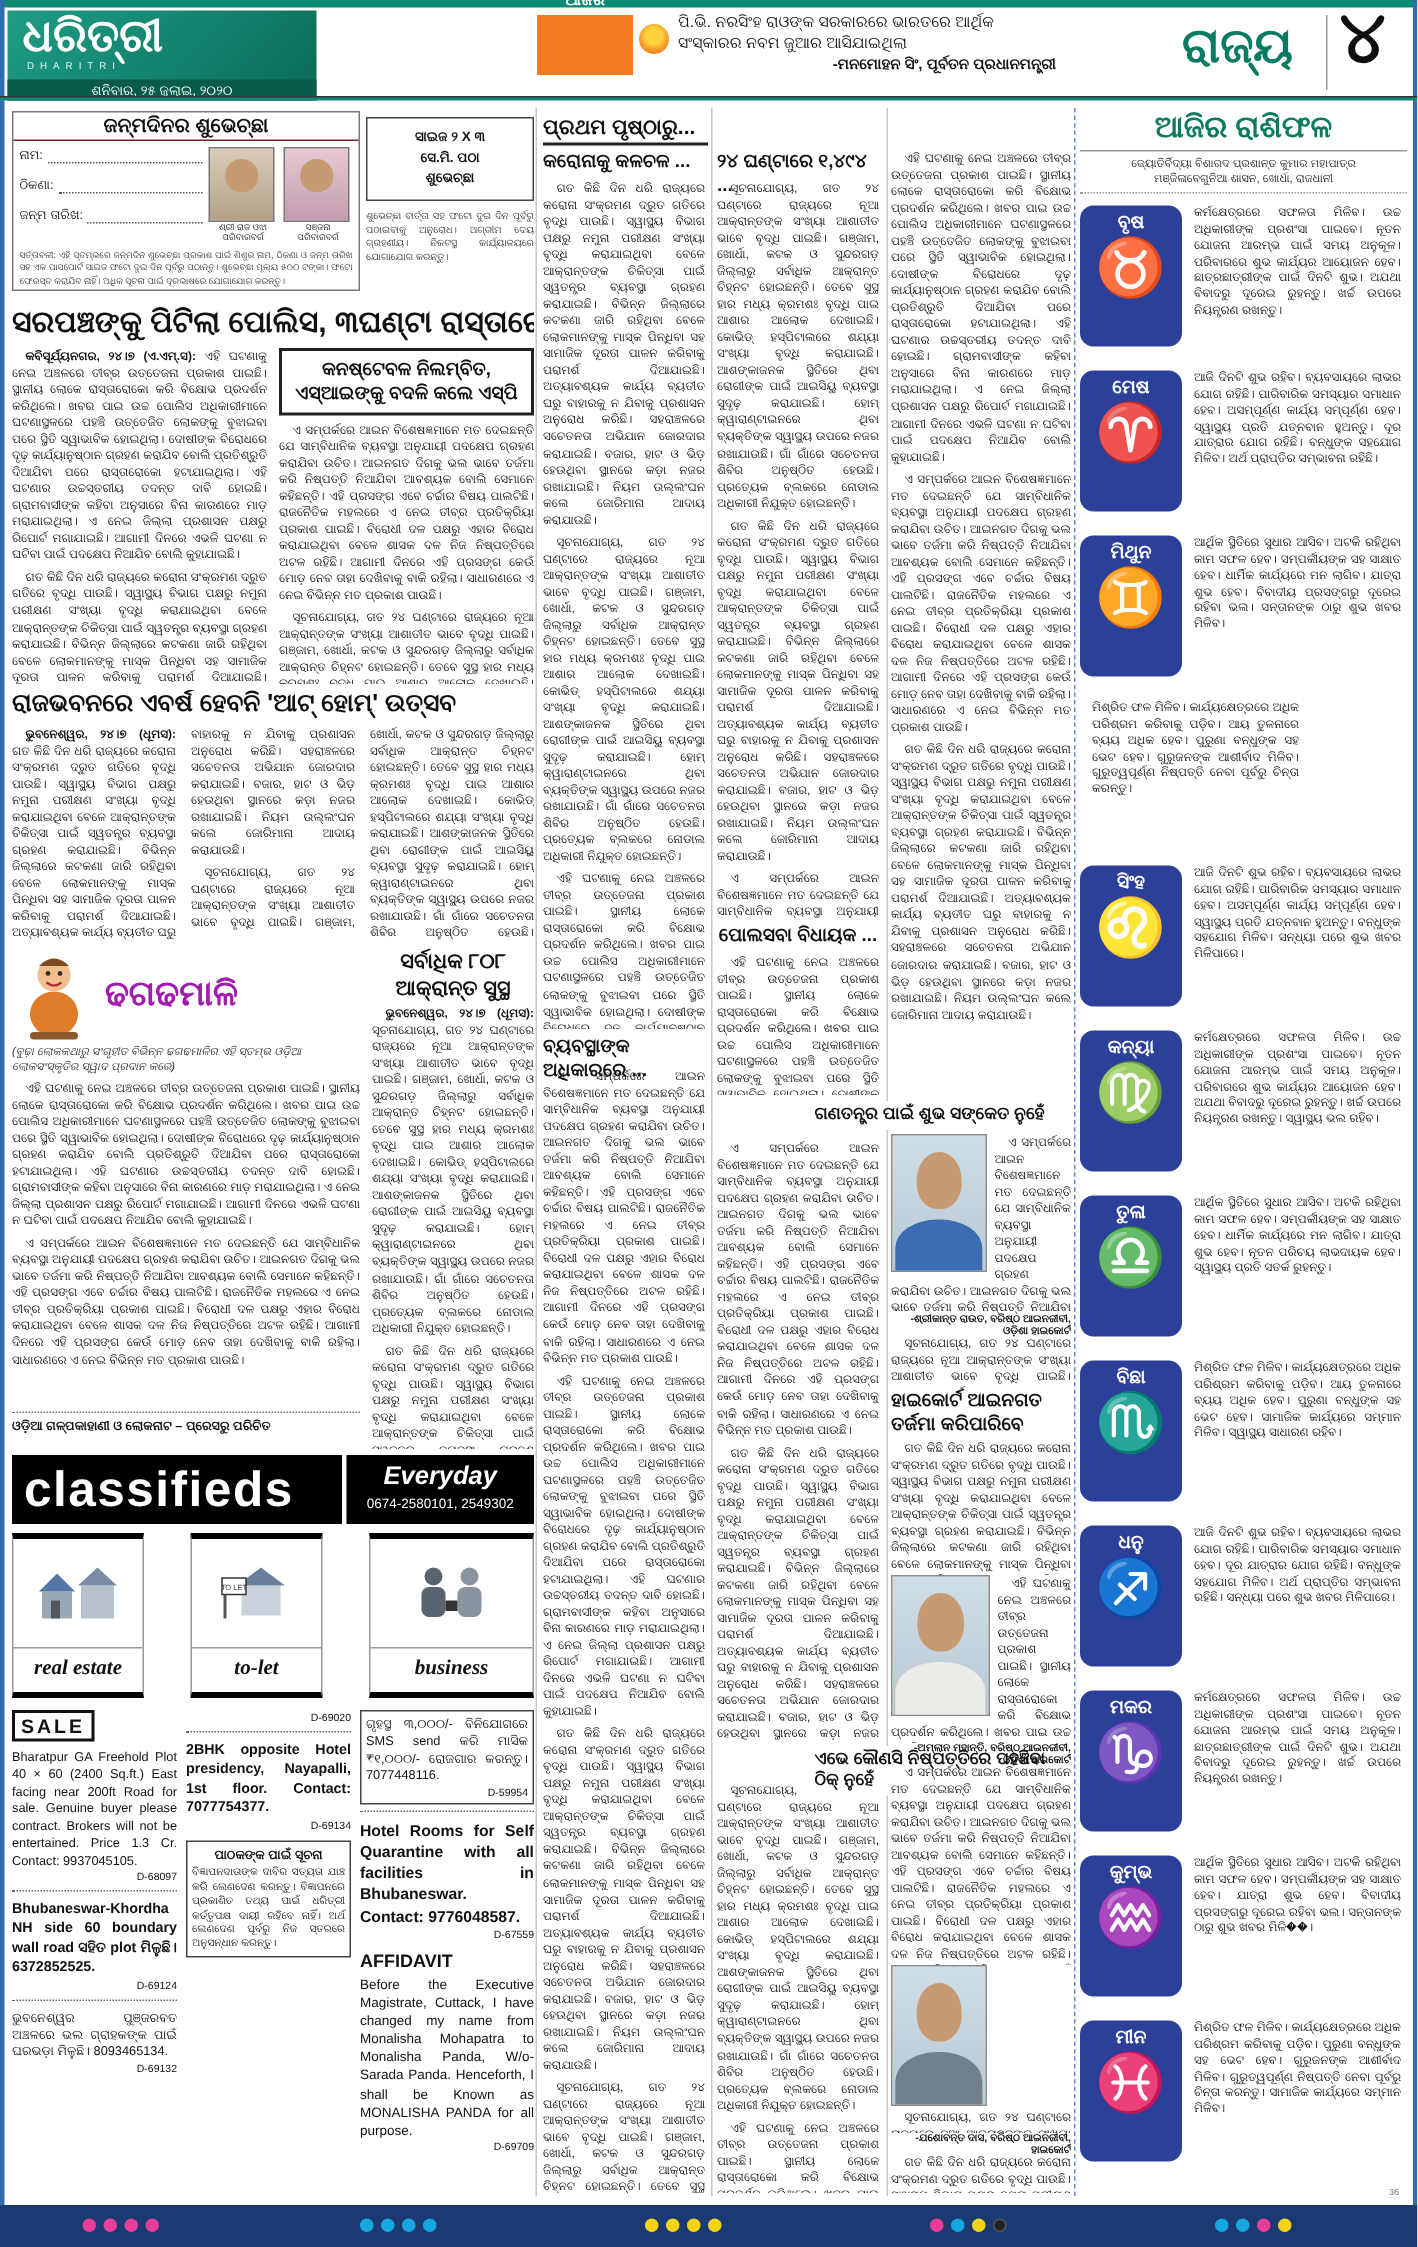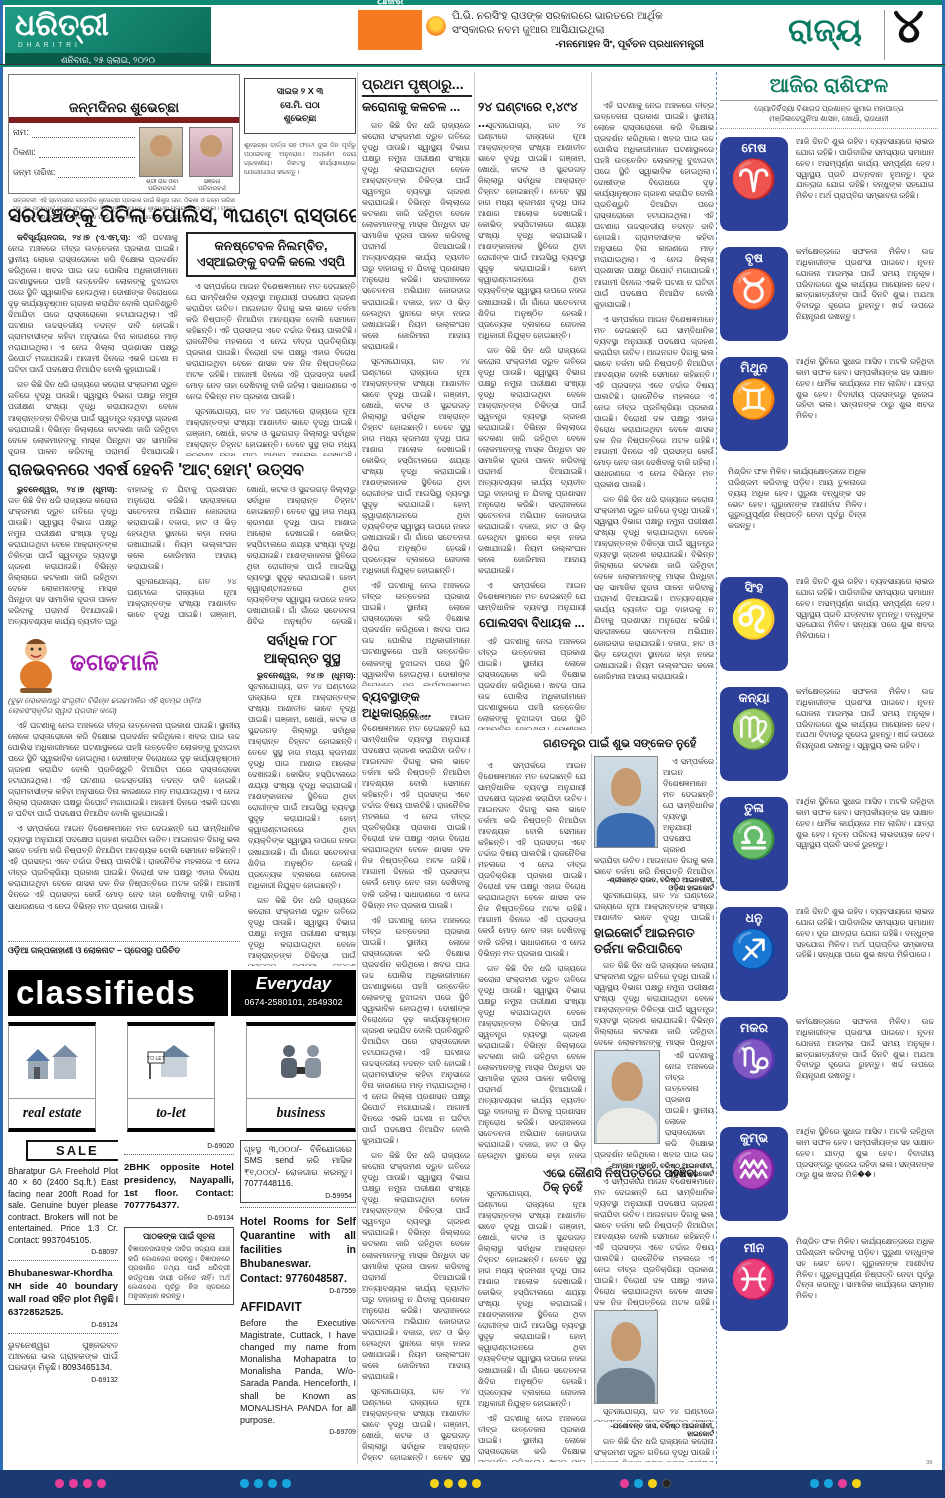--- a/index.html
+++ b/index.html
@@ -26,21 +26,21 @@
   .section-label{left:788px;top:12px;font-size:32px;font-weight:bold;color:#0b7a63;font-family:"Liberation Serif",serif;}
   .mast-divider{left:884px;top:10px;width:1px;height:50px;background:#9a9a9a;}
   .page-num{left:893px;top:-2px;font-size:48px;font-weight:bold;color:#0e0e0e;}
   .mast-rule{left:0;top:64px;width:945px;height:3px;background:#0d8a74;border-top:1px solid #333;}
   
   .edge{top:0;width:3px;height:1498px;background:#2e6db4;}
   .vdiv{width:1px;background:#c9c9c9;top:72px;height:1392px;}
   .vdiv-dot{width:0;border-left:1px dashed #6a85c9;top:72px;height:1392px;}
   
   .bday-box{left:8px;top:74px;width:232px;height:120px;border:1.5px solid #777;}
-  .bday-title{font-size:13.5px;font-weight:bold;text-align:center;border-bottom:6px solid #7f1d1d;padding:1px 0;margin-top:24px;}
+  .bday-title{font-size:13.5px;font-weight:bold;text-align:center;border-bottom:1px solid #7f1d1d;padding:1px 0;}
   .bday-row{display:flex;padding:4px;}
   .bday-fields{flex:1;padding-right:4px;}
   .f-row{display:flex;align-items:flex-end;font-size:8.5px;margin-bottom:9px;}
   .f-line{flex:1;border-bottom:1px dotted #555;margin-left:3px;height:9px;}
   .mini-photo{width:44px;height:50px;border:1px solid #777;position:relative;overflow:hidden;background:linear-gradient(#d9cbb8,#b3a287);}
   .mini-photo.pink{background:linear-gradient(#e7c9d4,#c29cae);}
   .mini-photo .head{position:absolute;left:50%;top:14%;width:52%;height:46%;transform:translateX(-50%);border-radius:50% 50% 46% 46%;background:#c79b72;}
   .mini-cap{font-size:6px;text-align:center;line-height:1.2;margin-top:1px;width:46px;}
   .bday-terms{font-size:6px;color:#333;line-height:1.35;padding:0 4px;text-align:justify;overflow:hidden;height:26px;}
   .rate-box{left:244px;top:78px;width:112px;height:56px;border:1px solid #444;text-align:center;font-size:9px;font-weight:bold;padding-top:6px;line-height:1.5;}
@@ -60,21 +60,21 @@
   .a3head{font-size:14px;font-weight:bold;text-align:center;line-height:1.25;margin-bottom:3px;}
   
   .cls-banner{left:8px;top:970px;width:348px;height:46px;background:#000;display:flex;align-items:center;}
   .cls-title{color:#fff;font-weight:bold;font-size:33px;padding-left:8px;letter-spacing:1px;}
   .cls-right{margin-left:auto;width:128px;height:100%;border-left:3px solid #fff;text-align:center;color:#fff;padding-top:4px;}
   .cls-right .ev{font-size:17px;font-weight:bold;font-style:italic;}
   .cls-right .ph{font-size:9px;margin-top:3px;}
   .cat-box{top:1022px;width:88px;height:110px;border-top:4px solid #000;border-bottom:4px solid #000;border-left:1px solid #999;border-right:1px solid #999;}
   .cat-icon{height:72px;display:flex;align-items:center;justify-content:center;}
   .cat-label{border-top:1px solid #999;font-family:"Liberation Serif",serif;font-style:italic;font-weight:bold;font-size:14px;text-align:center;padding-top:6px;}
-  .sale{display:inline-block;border:2px solid #111;padding:1px 28px;font-weight:bold;font-size:13px;letter-spacing:2px;margin-bottom:5px;margin-left:18px;}
+  .sale{display:inline-block;border:2px solid #111;padding:1px 4px;font-weight:bold;font-size:13px;letter-spacing:2px;margin-bottom:5px;}
   .ad{font-size:8.5px;line-height:1.35;text-align:justify;}
   .ad.bold{font-weight:bold;font-size:9.5px;}
   .ref{text-align:right;font-size:7px;margin:2px 0 5px;}
   .dotline{border-top:1px dotted #666;margin:4px 0 6px;}
   .notice-box{border:1px solid #444;padding:3px;margin-top:6px;}
   .notice-title{font-size:8.5px;font-weight:bold;text-align:center;margin-bottom:2px;}
   .affi-title{font-size:12px;font-weight:bold;margin:6px 0 3px;}
   
   .mid-header{left:362px;top:76px;width:110px;font-size:14px;font-weight:bold;border-bottom:2px solid #222;padding-bottom:2px;}
   .mh{font-size:12.5px;font-weight:bold;line-height:1.25;}
@@ -264,21 +264,21 @@
       </svg>
     </div>
     <div class="cat-label">business</div>
   </div>
 
   <div class="abs ovh" style="left:8px;top:1140px;width:110px;height:324px;">
     <div class="sale">SALE</div>
     <div class="ad">Bharatpur GA Freehold Plot 40 × 60 (2400 Sq.ft.) East facing near 200ft Road for sale. Genuine buyer please contract. Brokers will not be entertained. Price 1.3 Cr. Contact: 9937045105.</div>
     <div class="ref">D-68097</div>
     <div class="dotline"></div>
-    <div class="ad bold">Bhubaneswar-Khordha NH side 40 boundary wall road ସହିତ plot ମିଳୁଛି। 6372852525.</div>
+    <div class="ad bold">Bhubaneswar-Khordha NH side 60 boundary wall road ସହିତ plot ମିଳୁଛି। 6372852525.</div>
     <div class="ref">D-69124</div>
     <div class="dotline"></div>
     <div class="ad">ଭୁବନେଶ୍ୱର ପୁଞ୍ଜରବତ ଅଞ୍ଚଳରେ ଭଲ ଗ୍ରାହକଙ୍କ ପାଇଁ ଘରଭଡ଼ା ମିଳୁଛି। 8093465134.</div>
     <div class="ref">D-69132</div>
   </div>
 
   <div class="abs ovh" style="left:124px;top:1140px;width:110px;height:324px;">
     <div class="ref">D-69020</div>
     <div class="dotline"></div>
     <div class="ad bold">2BHK opposite Hotel presidency, Nayapalli, 1st floor. Contact: 7077754377.</div>
@@ -388,34 +388,34 @@
 
   <div class="abs horo">
     <div class="horo-title">ଆଜିର ରାଶିଫଳ</div>
     <div class="horo-astro">
       <div>ଜ୍ୟୋତିର୍ବିଦ୍ୟା ବିଶାରଦ ପ୍ରଶାନ୍ତ କୁମାର ମହାପାତ୍ର</div>
       <div>ମଞ୍ଜିଳାବେଗୁନିଆ ଶାସନ, ଖୋର୍ଧା, ରାଜଧାନୀ</div>
     </div>
 
     <div class="sign-row">
       <div class="sign-box">
+        <div class="sign-name">ବୃଷ</div>
+        <div class="sign-glyph">♉</div>
+      </div>
+      <div class="sign-text">କର୍ମକ୍ଷେତ୍ରରେ ସଫଳତା ମିଳିବ। ଉଚ୍ଚ ଅଧିକାରୀଙ୍କ ପ୍ରଶଂସା ପାଇବେ। ନୂତନ ଯୋଜନା ଆରମ୍ଭ ପାଇଁ ସମୟ ଅନୁକୂଳ। ପରିବାରରେ ଶୁଭ କାର୍ଯ୍ୟର ଆୟୋଜନ ହେବ। ଛାତ୍ରଛାତ୍ରୀଙ୍କ ପାଇଁ ଦିନଟି ଶୁଭ। ଅଯଥା ବିବାଦରୁ ଦୂରେଇ ରୁହନ୍ତୁ। ଖର୍ଚ୍ଚ ଉପରେ ନିୟନ୍ତ୍ରଣ ରଖନ୍ତୁ।</div>
+    </div>
+    <div class="sign-row">
+      <div class="sign-box">
         <div class="sign-name">ମେଷ</div>
         <div class="sign-glyph">♈</div>
       </div>
       <div class="sign-text">ଆଜି ଦିନଟି ଶୁଭ ରହିବ। ବ୍ୟବସାୟରେ ଲାଭର ଯୋଗ ରହିଛି। ପାରିବାରିକ ସମସ୍ୟାର ସମାଧାନ ହେବ। ଅସମ୍ପୂର୍ଣ୍ଣ କାର୍ଯ୍ୟ ସମ୍ପୂର୍ଣ୍ଣ ହେବ। ସ୍ୱାସ୍ଥ୍ୟ ପ୍ରତି ଯତ୍ନବାନ ହୁଅନ୍ତୁ। ଦୂର ଯାତ୍ରାର ଯୋଗ ରହିଛି। ବନ୍ଧୁଙ୍କ ସହଯୋଗ ମିଳିବ। ଅର୍ଥ ପ୍ରାପ୍ତିର ସମ୍ଭାବନା ରହିଛି।</div>
     </div>
     <div class="sign-row">
       <div class="sign-box">
-        <div class="sign-name">ବୃଷ</div>
-        <div class="sign-glyph">♉</div>
-      </div>
-      <div class="sign-text">କର୍ମକ୍ଷେତ୍ରରେ ସଫଳତା ମିଳିବ। ଉଚ୍ଚ ଅଧିକାରୀଙ୍କ ପ୍ରଶଂସା ପାଇବେ। ନୂତନ ଯୋଜନା ଆରମ୍ଭ ପାଇଁ ସମୟ ଅନୁକୂଳ। ପରିବାରରେ ଶୁଭ କାର୍ଯ୍ୟର ଆୟୋଜନ ହେବ। ଛାତ୍ରଛାତ୍ରୀଙ୍କ ପାଇଁ ଦିନଟି ଶୁଭ। ଅଯଥା ବିବାଦରୁ ଦୂରେଇ ରୁହନ୍ତୁ। ଖର୍ଚ୍ଚ ଉପରେ ନିୟନ୍ତ୍ରଣ ରଖନ୍ତୁ।</div>
-    </div>
-    <div class="sign-row">
-      <div class="sign-box">
         <div class="sign-name">ମିଥୁନ</div>
         <div class="sign-glyph">♊</div>
       </div>
       <div class="sign-text">ଆର୍ଥିକ ସ୍ଥିତିରେ ସୁଧାର ଆସିବ। ଅଟକି ରହିଥିବା କାମ ସଫଳ ହେବ। ସମ୍ପର୍କୀୟଙ୍କ ସହ ସାକ୍ଷାତ ହେବ। ଧାର୍ମିକ କାର୍ଯ୍ୟରେ ମନ ଲାଗିବ। ଯାତ୍ରା ଶୁଭ ହେବ। ବିବାଦୀୟ ପ୍ରସଙ୍ଗରୁ ଦୂରେଇ ରହିବା ଭଲ। ସନ୍ତାନଙ୍କ ଠାରୁ ଶୁଭ ଖବର ମିଳିବ।</div>
     </div>
     <div class="sign-row">
       <div class="sign-text">ମିଶ୍ରିତ ଫଳ ମିଳିବ। କାର୍ଯ୍ୟକ୍ଷେତ୍ରରେ ଅଧିକ ପରିଶ୍ରମ କରିବାକୁ ପଡ଼ିବ। ଆୟ ତୁଳନାରେ ବ୍ୟୟ ଅଧିକ ହେବ। ପୁରୁଣା ବନ୍ଧୁଙ୍କ ସହ ଭେଟ ହେବ। ଗୁରୁଜନଙ୍କ ଆଶୀର୍ବାଦ ମିଳିବ। ଗୁରୁତ୍ୱପୂର୍ଣ୍ଣ ନିଷ୍ପତ୍ତି ନେବା ପୂର୍ବରୁ ଚିନ୍ତା କରନ୍ତୁ।</div>
     </div>
     <div class="sign-row">
       <div class="sign-box">
@@ -430,20 +430,27 @@
         <div class="sign-glyph">♍</div>
       </div>
       <div class="sign-text">କର୍ମକ୍ଷେତ୍ରରେ ସଫଳତା ମିଳିବ। ଉଚ୍ଚ ଅଧିକାରୀଙ୍କ ପ୍ରଶଂସା ପାଇବେ। ନୂତନ ଯୋଜନା ଆରମ୍ଭ ପାଇଁ ସମୟ ଅନୁକୂଳ। ପରିବାରରେ ଶୁଭ କାର୍ଯ୍ୟର ଆୟୋଜନ ହେବ। ଅଯଥା ବିବାଦରୁ ଦୂରେଇ ରୁହନ୍ତୁ। ଖର୍ଚ୍ଚ ଉପରେ ନିୟନ୍ତ୍ରଣ ରଖନ୍ତୁ। ସ୍ୱାସ୍ଥ୍ୟ ଭଲ ରହିବ।</div>
     </div>
     <div class="sign-row">
       <div class="sign-box">
         <div class="sign-name">ତୁଳା</div>
         <div class="sign-glyph">♎</div>
       </div>
       <div class="sign-text">ଆର୍ଥିକ ସ୍ଥିତିରେ ସୁଧାର ଆସିବ। ଅଟକି ରହିଥିବା କାମ ସଫଳ ହେବ। ସମ୍ପର୍କୀୟଙ୍କ ସହ ସାକ୍ଷାତ ହେବ। ଧାର୍ମିକ କାର୍ଯ୍ୟରେ ମନ ଲାଗିବ। ଯାତ୍ରା ଶୁଭ ହେବ। ନୂତନ ପରିଚୟ ଲାଭଦାୟକ ହେବ। ସ୍ୱାସ୍ଥ୍ୟ ପ୍ରତି ସତର୍କ ରୁହନ୍ତୁ।</div>
+    </div>
+    <div class="sign-row">
+      <div class="sign-box">
+        <div class="sign-name">ବିଛା</div>
+        <div class="sign-glyph">♏</div>
+      </div>
+      <div class="sign-text">ମିଶ୍ରିତ ଫଳ ମିଳିବ। କାର୍ଯ୍ୟକ୍ଷେତ୍ରରେ ଅଧିକ ପରିଶ୍ରମ କରିବାକୁ ପଡ଼ିବ। ଆୟ ତୁଳନାରେ ବ୍ୟୟ ଅଧିକ ହେବ। ପୁରୁଣା ବନ୍ଧୁଙ୍କ ସହ ଭେଟ ହେବ। ସାମାଜିକ କାର୍ଯ୍ୟରେ ସମ୍ମାନ ମିଳିବ। ସ୍ୱାସ୍ଥ୍ୟ ସାଧାରଣ ରହିବ।</div>
     </div>
     <div class="sign-row">
       <div class="sign-box">
         <div class="sign-name">ଧନୁ</div>
         <div class="sign-glyph">♐</div>
       </div>
       <div class="sign-text">ଆଜି ଦିନଟି ଶୁଭ ରହିବ। ବ୍ୟବସାୟରେ ଲାଭର ଯୋଗ ରହିଛି। ପାରିବାରିକ ସମସ୍ୟାର ସମାଧାନ ହେବ। ଦୂର ଯାତ୍ରାର ଯୋଗ ରହିଛି। ବନ୍ଧୁଙ୍କ ସହଯୋଗ ମିଳିବ। ଅର୍ଥ ପ୍ରାପ୍ତିର ସମ୍ଭାବନା ରହିଛି। ସନ୍ଧ୍ୟା ପରେ ଶୁଭ ଖବର ମିଳିପାରେ।</div>
     </div>
     <div class="sign-row">
       <div class="sign-box">

